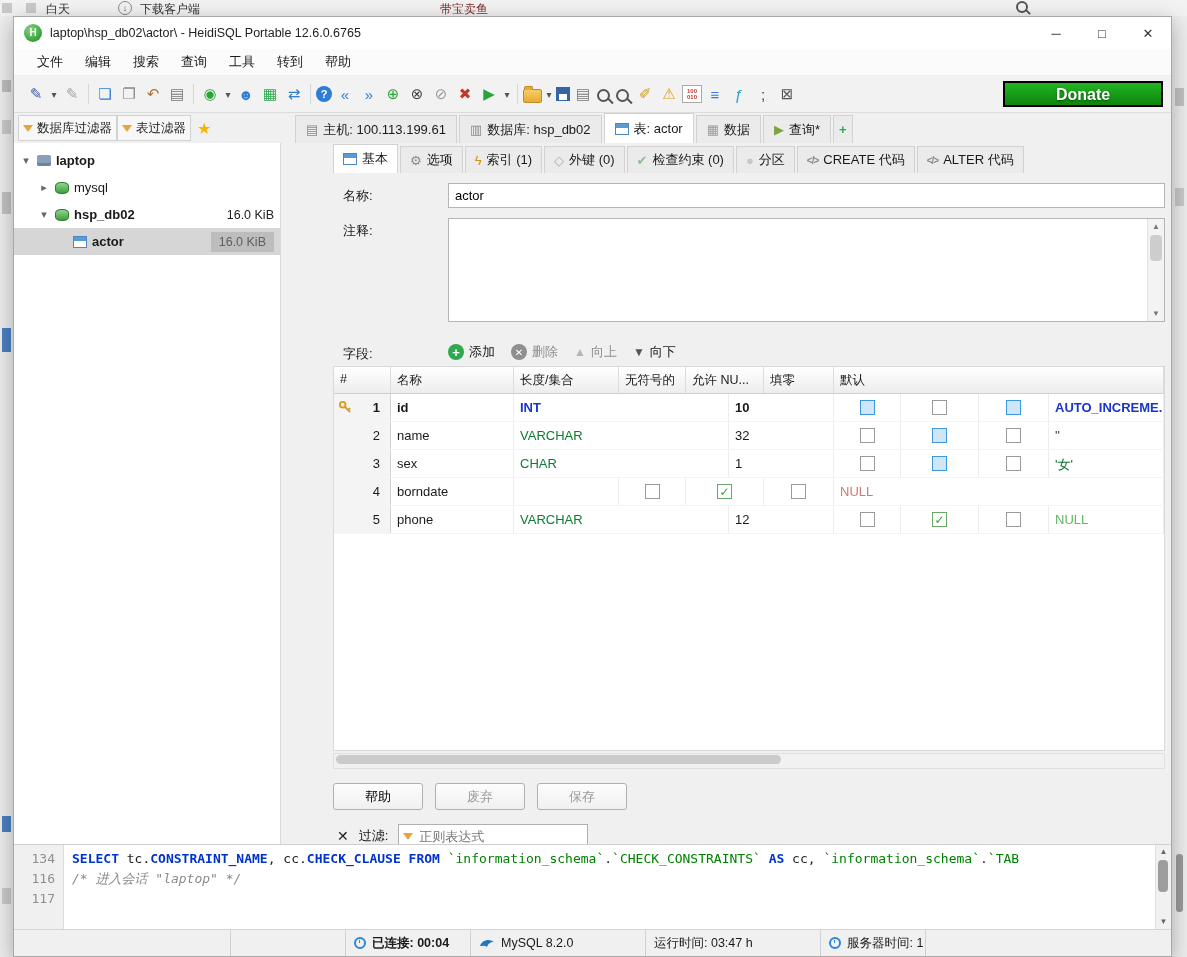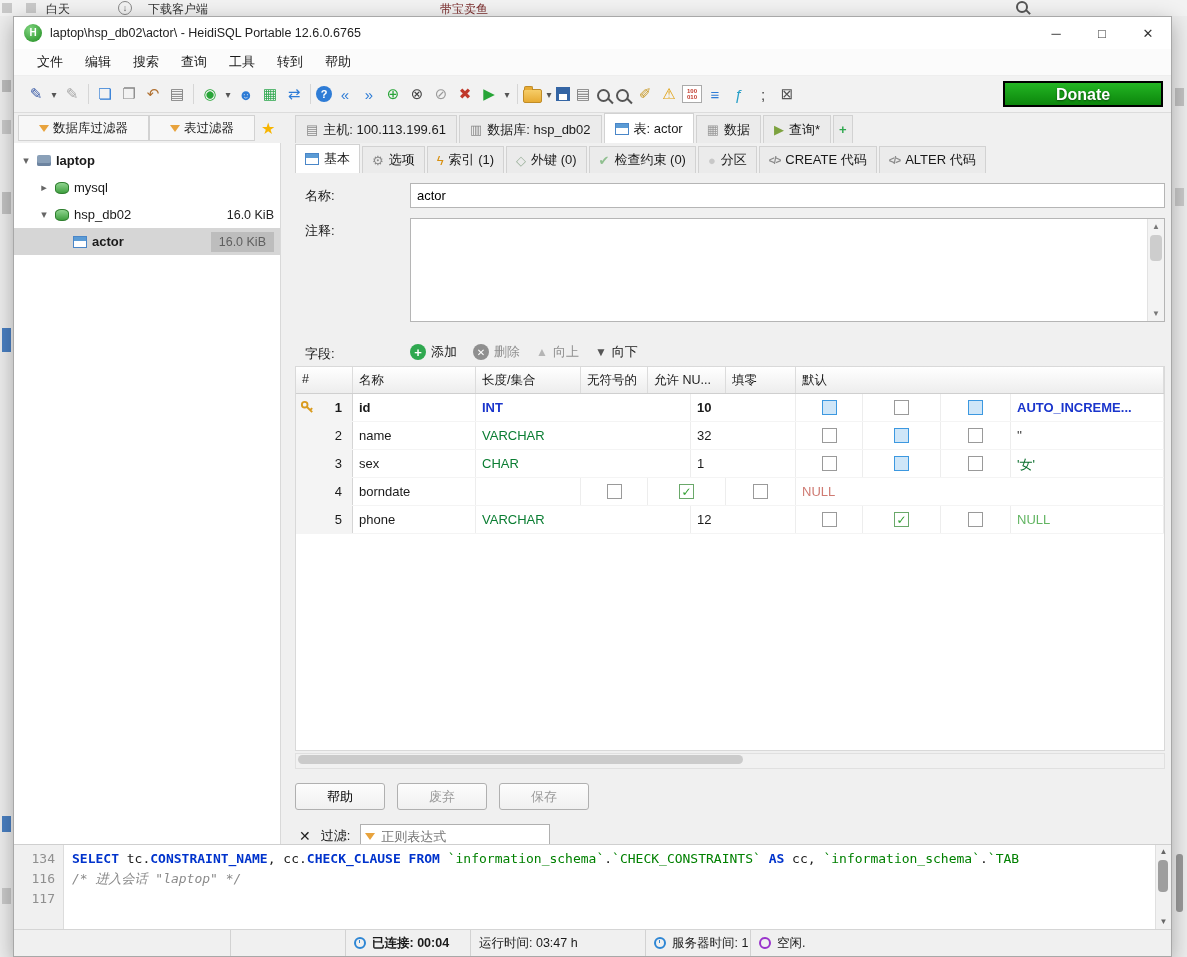--- a/index.html
+++ b/index.html
@@ -40,21 +40,21 @@
   .shape-disk::after{content:'';position:absolute;left:3px;bottom:1px;width:8px;height:6px;background:#fff;}
   .shape-magnifier{width:9px;height:9px;border:2px solid #555;border-radius:50%;position:relative;margin:2px 4px 0 2px;}
   .shape-magnifier::after{content:'';position:absolute;width:7px;height:2px;background:#555;right:-6px;bottom:-2px;transform:rotate(45deg);}
   .shape-binary{width:18px;height:16px;border:1px solid #aaa;background:#fff;display:flex;flex-direction:column;align-items:center;justify-content:center;}
   .shape-binary i{font-style:normal;font-size:6px;line-height:6px;color:#c0392b;font-weight:bold;}
   .donate{margin-left:auto;width:160px;height:26px;background:linear-gradient(#23b523,#0c860c);border:2px solid #000;color:#fff;font-weight:bold;font-size:16px;text-align:center;line-height:24px;box-sizing:border-box;text-shadow:0 1px 2px rgba(0,0,0,.5);}
 
   
   .tabsrow{height:30px;display:flex;align-items:flex-end;background:#f0f0f0;flex:none;}
   .filter-tabs{width:267px;flex:none;display:flex;align-items:center;padding-left:4px;box-sizing:border-box;height:30px;}
-  .ftab{display:inline-flex;align-items:center;gap:4px;padding:0 20px;height:24px;border:1px solid #d2d2d2;background:#f7f7f7;font-size:12.5px;white-space:nowrap;}
+  .ftab{display:inline-flex;align-items:center;gap:4px;padding:0 4px;height:24px;border:1px solid #d2d2d2;background:#f7f7f7;font-size:12.5px;white-space:nowrap;}
   .funnel{width:0;height:0;border-left:5px solid transparent;border-right:5px solid transparent;border-top:7px solid #e8a33d;}
   .star{color:#f7b500;font-size:16px;margin-left:6px;}
   .main-tabs{display:flex;align-items:flex-end;margin-left:14px;height:30px;}
   .mtab{display:inline-flex;align-items:center;gap:5px;padding:0 10px;height:27px;background:#ebebeb;border:1px solid #d2d2d2;border-bottom:none;margin-right:2px;white-space:nowrap;font-size:13px;}
   .mtab.sel{background:#fff;height:29px;font-weight:normal;}
   .mtab.mini{padding:0 5px;}
   .mtico{font-size:13px;}
   .icon-table{width:14px;height:12px;border:1px solid #4a86c8;background:linear-gradient(#5b9bd5 0,#5b9bd5 4px,#fff 4px);box-sizing:border-box;flex:none;}
 
   
@@ -63,21 +63,21 @@
   .tree-row{height:27px;display:flex;align-items:center;gap:5px;white-space:nowrap;}
   .tree-row.sel{background:#d6d6d6;}
   .tarrow{width:12px;color:#666;font-size:11px;text-align:center;flex:none;}
   .ticon2{flex:none;}
   .icon-connection{width:14px;height:11px;background:#8aa0b8;border-radius:2px;box-shadow:inset 0 -3px 0 #6d84a0;}
   .icon-database{width:14px;height:12px;background:linear-gradient(#8fd48f,#3f9f3f);border-radius:6px/4px;border:1px solid #2f7f2f;box-sizing:border-box;}
   .tlabel{font-size:13px;}
   .tsize{margin-left:auto;margin-right:6px;font-size:12.5px;color:#222;}
   .tsize.selsize{background:#bdbdbd;color:#5f5f5f;padding:3px 8px;}
 
-  .right{flex:1;display:flex;flex-direction:column;padding-left:14px;box-sizing:border-box;min-width:0;background:#f0f0f0;}
+  .right{flex:1;display:flex;flex-direction:column;padding-left:14px;box-sizing:border-box;min-width:0;background:#f0f0f0;margin-left:38px;}
   .subtabs{height:30px;display:flex;align-items:flex-end;flex:none;}
   .stab{display:inline-flex;align-items:center;gap:5px;padding:0 9px;height:26px;background:#ebebeb;border:1px solid #d2d2d2;border-bottom:none;margin-right:2px;white-space:nowrap;font-size:13px;}
   .stab.sel{background:#fff;height:28px;}
   .stico{font-size:13px;}
   .stico.codetxt{font-size:10px;font-weight:bold;letter-spacing:-1px;}
 
   .form-row{display:flex;margin-top:10px;flex:none;}
   .form-label{width:115px;flex:none;padding-left:10px;box-sizing:border-box;font-size:13px;padding-top:4px;}
   .name-input{flex:1;height:25px;border:1px solid #b5b5b5;background:#fff;font-size:13px;padding:0 6px;margin-right:6px;box-sizing:border-box;font-family:inherit;}
   .comment-wrap{flex:1;height:102px;border:1px solid #b5b5b5;background:#fff;margin-right:6px;position:relative;}
@@ -150,21 +150,21 @@
   .dolphin{display:inline-flex;flex:none;}
 </style>
 </head>
 <body>
 
 <div class="bg-top">
   <span class="bgfrag" style="left:2px;top:3px;width:10px;height:10px;"></span>
   <span class="bgfrag" style="left:26px;top:3px;width:10px;height:10px;"></span>
   <span style="left:46px;">白天</span>
   <span class="bg-dl-icon">↓</span>
-  <span style="left:148px;">下载客户端</span>
+  <span style="left:140px;">下载客户端</span>
   <span style="left:440px;color:#7a2b2b;">带宝卖鱼</span>
   <span class="bg-search"></span>
 </div>
 <div class="bg-left">
   <span class="bgfrag" style="left:2px;top:64px;width:9px;height:12px;background:#bdbdbd;"></span>
   <span class="bgfrag" style="left:2px;top:104px;width:9px;height:14px;"></span>
   <span class="bgfrag" style="left:2px;top:176px;width:9px;height:22px;background:#c2c2c2;"></span>
   <span class="bgfrag" style="left:2px;top:312px;width:9px;height:24px;background:#4a7fc1;"></span>
   <span class="bgfrag" style="left:2px;top:800px;width:9px;height:16px;background:#4a7fc1;"></span>
   <span class="bgfrag" style="left:2px;top:872px;width:9px;height:16px;"></span>
@@ -291,21 +291,21 @@
           <span class="tlabel" style="font-weight: bold;">laptop</span>
         </div>
         <div class="tree-row" style="padding-left: 24px;">
           <span class="tarrow">▸</span>
           <span class="ticon2 icon-database"></span>
           <span class="tlabel">mysql</span>
         </div>
         <div class="tree-row" style="padding-left: 24px;">
           <span class="tarrow">▾</span>
           <span class="ticon2 icon-database"></span>
-          <span class="tlabel" style="font-weight: normal;">hsp_db02</span>
+          <span class="tlabel" style="font-weight: bold;">hsp_db02</span>
           <span class="tsize">16.0 KiB</span>
         </div>
         <div class="tree-row sel" style="padding-left: 42px;">
           <span class="tarrow"></span>
           <span class="ticon2 icon-table"></span>
           <span class="tlabel" style="font-weight: bold;">actor</span>
           <span class="tsize selsize">16.0 KiB</span>
         </div>
       </div>
 
@@ -530,24 +530,28 @@
   </div>
 
   <div class="statusbar" id="statusbar">
       <div class="sseg" style="width: 217px;"></div>
       <div class="sseg" style="width: 115px;"></div>
       <div class="sseg" style="width: 125px; font-weight: bold;">
         <span class="clock"></span>
         <span>已连接: 00:04</span>
       </div>
       <div class="sseg" style="width: 175px;">
+        <span class="dolphin">
+          <svg width="16" height="12" viewBox="0 0 16 12">
+            <path d="M1 9 C3 3, 10 1, 15 5 C11 5, 9 7, 8 10 C6 8, 3 9, 1 9 Z" fill="#2277bb"></path>
+          </svg>
+        </span>
+        <span>MySQL 8.2.0</span>
+      </div>
+      <div class="sseg" style="width: 175px;">
         <span>运行时间: 03:47 h</span>
       </div>
       <div class="sseg" style="width: 105px;">
         <span class="clock"></span>
         <span>服务器时间: 1</span>
       </div>
-      <div class="sseg flex">
-        <span class="idle"></span>
-        <span>空闲.</span>
-      </div>
     </div>
 </div>
 
 </body></html>

